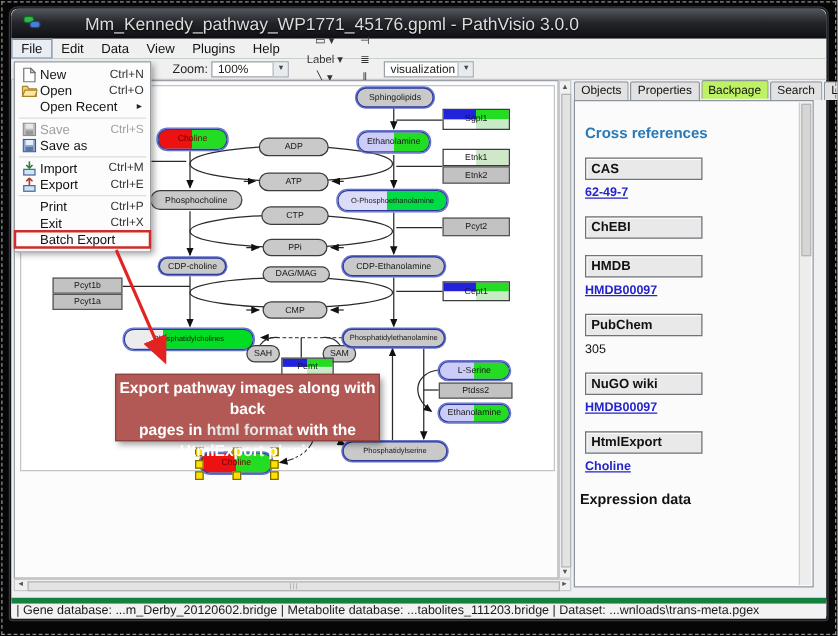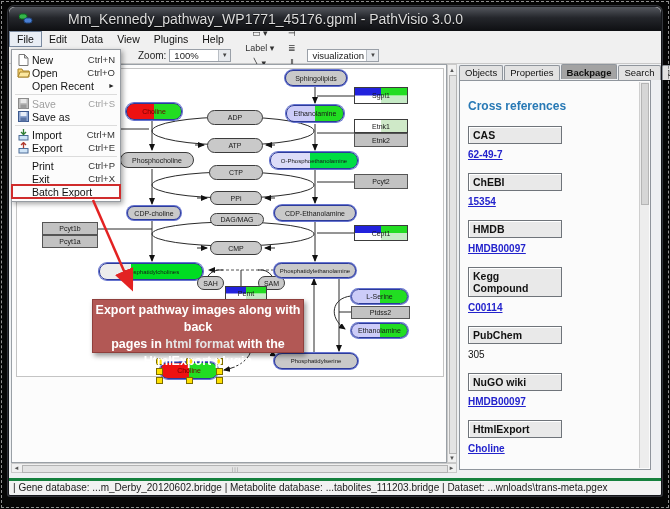--- a/index.html
+++ b/index.html
@@ -42,36 +42,36 @@
   .sel-handle{position:absolute;width:5px;height:5px;background:#ffe000;border:1px solid #7c6c00;z-index:12;}
   
   .sb{position:absolute;background:#f0f0f0;border:1px solid #c9c9c9;box-sizing:border-box;z-index:6;}
   .sb .thumb{position:absolute;background:#e3e3e3;border:1px solid #b3b3b3;}
   .sb .cap{position:absolute;font-size:6px;color:#555;display:flex;align-items:center;justify-content:center;}
   
   #sidepanel{position:absolute;left:450px;top:58px;width:194px;height:406px;}
   #tabs{display:flex;height:15px;font-size:9.5px;color:#111;}
   .tab{border:1px solid #8f959c;border-bottom:none;background:#e2e2e2;padding:1px 5px 0 5px;
        margin-right:1px;border-radius:2px 2px 0 0;}
-  .tab.active{background:#a3a3a3;font-weight:bold;position:relative;top:-1px;padding-top:2px;}
+  .tab.active{background:#bef264;font-weight:normal;position:relative;top:-1px;padding-top:2px;}
   #panelbox{position:absolute;left:0;top:15px;width:192px;height:390px;background:#fbfbfb;
        border:1px solid #8f959c;box-sizing:border-box;overflow:hidden;}
   #panel-scroll{position:absolute;right:1px;top:1px;width:9px;height:386px;background:#ededed;border-left:1px solid #cfcfcf;}
   #panel-scroll .thumb{position:absolute;left:1px;top:1px;width:6px;height:120px;background:#d6d6d6;border:1px solid #b5b5b5;}
   #panel-content{position:absolute;left:8px;top:6px;width:168px;}
   #xref-heading{color:#2879b5;font-weight:bold;font-size:12px;margin-top:12px;}
   .xref-sec{margin-top:13px;}
   .xref-title{width:84px;background:#e9e9e9;border:1px solid #6f747a;box-shadow:inset 1px 1px 0 #fff;
        font-weight:bold;font-size:10.5px;padding:2px 4px;color:#111;}
   .xref-val{margin-top:5px;font-size:10px;color:#111;}
   .xref-val.link{color:#2323cc;text-decoration:underline;font-weight:bold;}
   #expr-heading{font-weight:bold;font-size:11.5px;color:#111;margin-top:15px;margin-left:-4px;}
   
   #statusbar{position:absolute;left:0;bottom:1px;width:100%;height:16px;background:#f2f2f2;
-       border-top:3px solid #15803d;display:flex;align-items:center;font-size:10px;color:#1a1a1a;
+       border-top:5px solid #15803d;display:flex;align-items:center;font-size:10px;color:#1a1a1a;
        padding-left:4px;box-sizing:border-box;border-radius:0 0 2px 2px;}
   
   #filemenu{position:absolute;left:2px;top:42px;width:108px;background:#fcfcfc;border:1px solid #979ca2;
        box-shadow:2px 2px 5px rgba(0,0,0,.35);z-index:30;padding:3px 0;font-size:10.5px;}
   .fm-item{height:13px;display:flex;align-items:center;padding:0 5px 0 3px;color:#111;justify-content:center;}
   .fm-item .ic{width:17px;display:flex;align-items:center;justify-content:center;}
   .fm-item .lb{flex:1;}
   .fm-item .sc{color:#333;font-size:9.5px;}
   .fm-item.disabled .lb,.fm-item.disabled .sc{color:#9f9f9f;}
   .fm-item.hl{outline:2px solid #cf2b2b;outline-offset:-1px;}
@@ -318,29 +318,24 @@
     <div id="panelbox">
       <div id="panel-content">
         <div id="xref-heading">Cross references</div>
         <div id="xref-list">
             <div class="xref-sec">
               <div class="xref-title">CAS</div>
               <div class="xref-val link">62-49-7</div>
             </div>
             <div class="xref-sec">
               <div class="xref-title">ChEBI</div>
-              <div class="xref-val link">15354</div>
             </div>
             <div class="xref-sec">
               <div class="xref-title">HMDB</div>
               <div class="xref-val link">HMDB00097</div>
-            </div>
-            <div class="xref-sec">
-              <div class="xref-title">Kegg Compound</div>
-              <div class="xref-val link">C00114</div>
             </div>
             <div class="xref-sec">
               <div class="xref-title">PubChem</div>
               <div class="xref-val">305</div>
             </div>
             <div class="xref-sec">
               <div class="xref-title">NuGO wiki</div>
               <div class="xref-val link">HMDB00097</div>
             </div>
             <div class="xref-sec">

